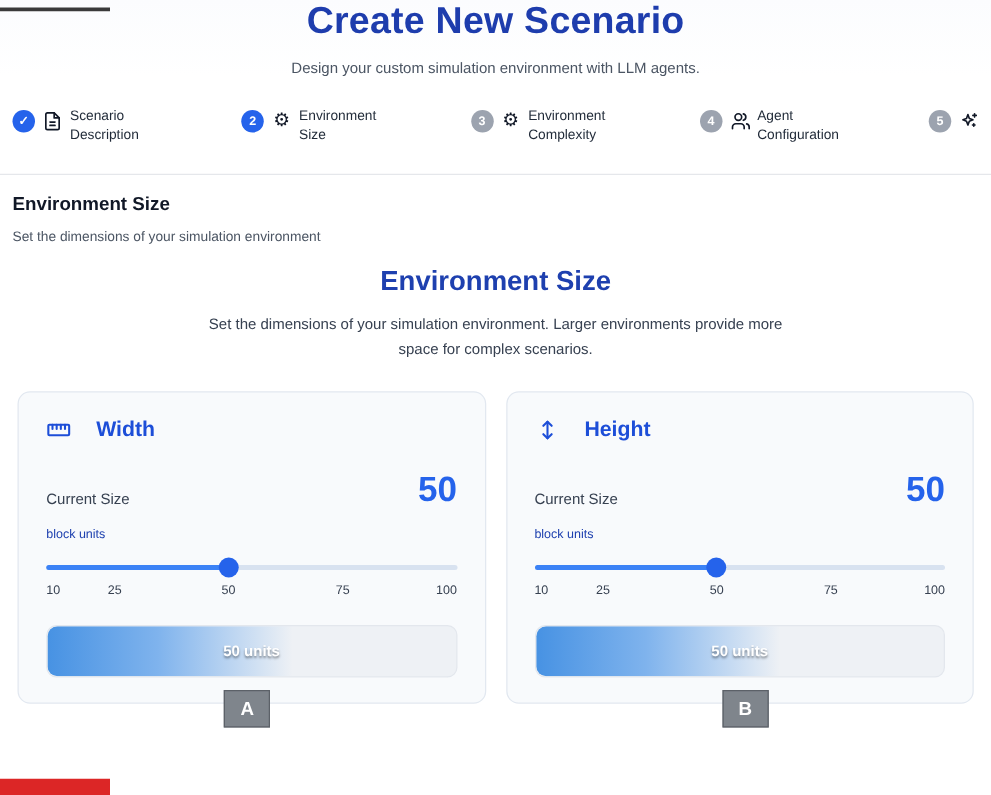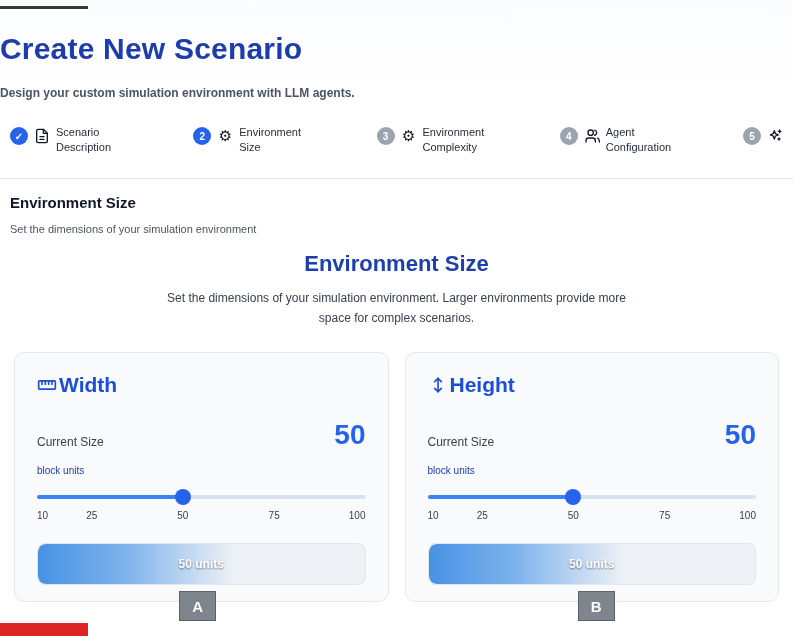--- a/index.html
+++ b/index.html
@@ -4,23 +4,23 @@
 <style>
   * { box-sizing: border-box; }
   html,body { margin:0; padding:0; }
   body {
     width:793px; height:636px; position:relative; overflow:hidden;
     background:#ffffff; font-family:"Liberation Sans", sans-serif; color:#1f2937;
   }
   .top-strip { position:absolute; top:6px; left:0; width:88px; height:3px; background:#3a3a3a; }
   .red-strip { position:absolute; bottom:0; left:0; width:88px; height:13px; background:#dc2626; }
 
-  .header { padding-top:32px; background:linear-gradient(180deg,#fbfcfe,#ffffff); }
+  .header { text-align:center; background:linear-gradient(180deg,#fbfcfe,#ffffff); }
   .page-title { margin:0; font-size:30px; font-weight:bold; color:#1e3dad; letter-spacing:0.2px; }
-  .page-subtitle { margin:20px 0 0; font-size:12px; color:#4b5563;font-weight:bold; }
+  .page-subtitle { margin:13px 0 0; font-size:12px; color:#4b5563; }
 
   .stepper { display:flex; justify-content:space-between; align-items:flex-start; padding:0 10px; margin-top:25px; }
   .step { display:flex; gap:6px; align-items:flex-start; cursor:pointer; }
   .step-circle { width:18px; height:18px; border-radius:50%; color:#fff; font-size:10px; font-weight:bold;
     display:flex; align-items:center; justify-content:center; flex:none; margin-top:2px; }
   .step.done .step-circle, .step.active .step-circle { background:#2563eb; }
   .step.upcoming .step-circle { background:#9ca3af; }
   .step-icon { width:16px; height:16px; flex:none; margin-top:3px; font-size:15px; line-height:16px; color:#111827; text-align:center; }
   .step-icon svg { width:16px; height:16px; display:block; }
   .step-label { font-size:11px; color:#1f2937; max-width:84px; line-height:1.4; }
@@ -30,21 +30,21 @@
   .section { padding:15px 10px 0; }
   .section-heading { margin:0; font-size:15px; font-weight:bold; color:#111827; }
   .section-desc { margin:12px 0 0; font-size:11px; color:#4b5563; }
 
   .panel-title { text-align:center; font-size:22px; font-weight:bold; color:#1e40af; margin:16px 0 0; }
   .panel-desc { text-align:center; font-size:12px; color:#374151; max-width:470px; margin:12px auto 0; line-height:1.65; }
 
   .cards { display:flex; gap:16px; padding:0 14px; margin-top:24px; }
   .card { flex:1; background:#f8fafc; border:1px solid #e2e8f0; border-radius:10px; padding:20px 22px; position:relative; height:250px; }
 
-  .card-header { display:flex; align-items:center; gap:2px; color:#1d4ed8; font-size:21px; font-weight:bold; }
+  .card-header { display:flex; align-items:center; gap:20px; color:#1d4ed8; font-size:17px; font-weight:bold; }
   .card-header svg { width:20px; height:20px; display:block; }
 
   .size-row { display:flex; justify-content:space-between; align-items:flex-end; margin-top:24px; }
   .size-label { font-size:12px; color:#374151;text-align:right; }
   .size-value { font-size:28px; font-weight:bold; color:#2563eb; line-height:1; }
   .units-label { font-size:10px; color:#1e40af; margin-top:16px; }
 
   .slider { position:relative; height:16px; margin-top:13px; cursor:pointer; }
   .slider-track { position:absolute; top:6px; left:0; right:0; height:4px; border-radius:2px; background:#d8e2f0; }
   .slider-fill { position:absolute; top:6px; left:0; width:44.4%; height:4px; border-radius:2px; background:#3b82f6; }

